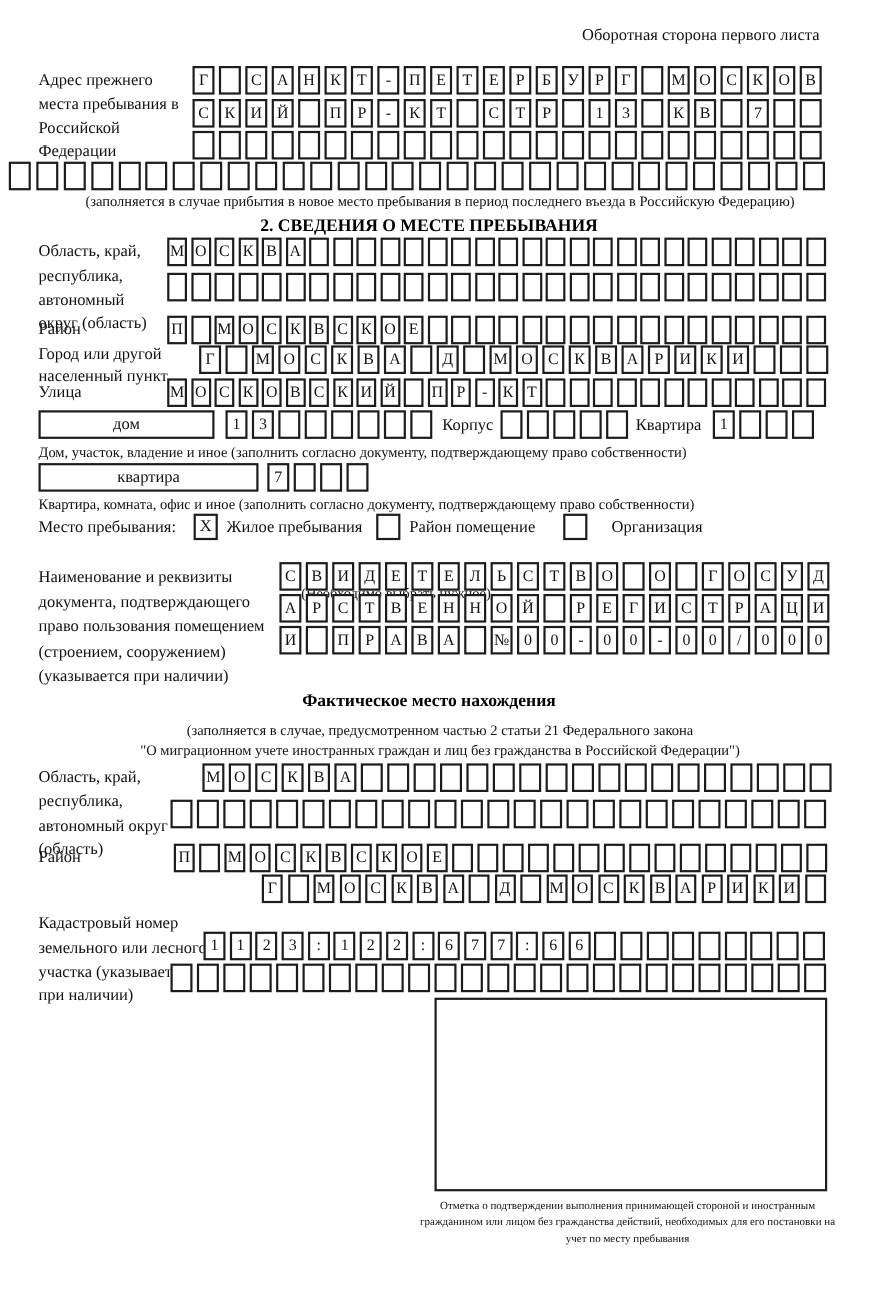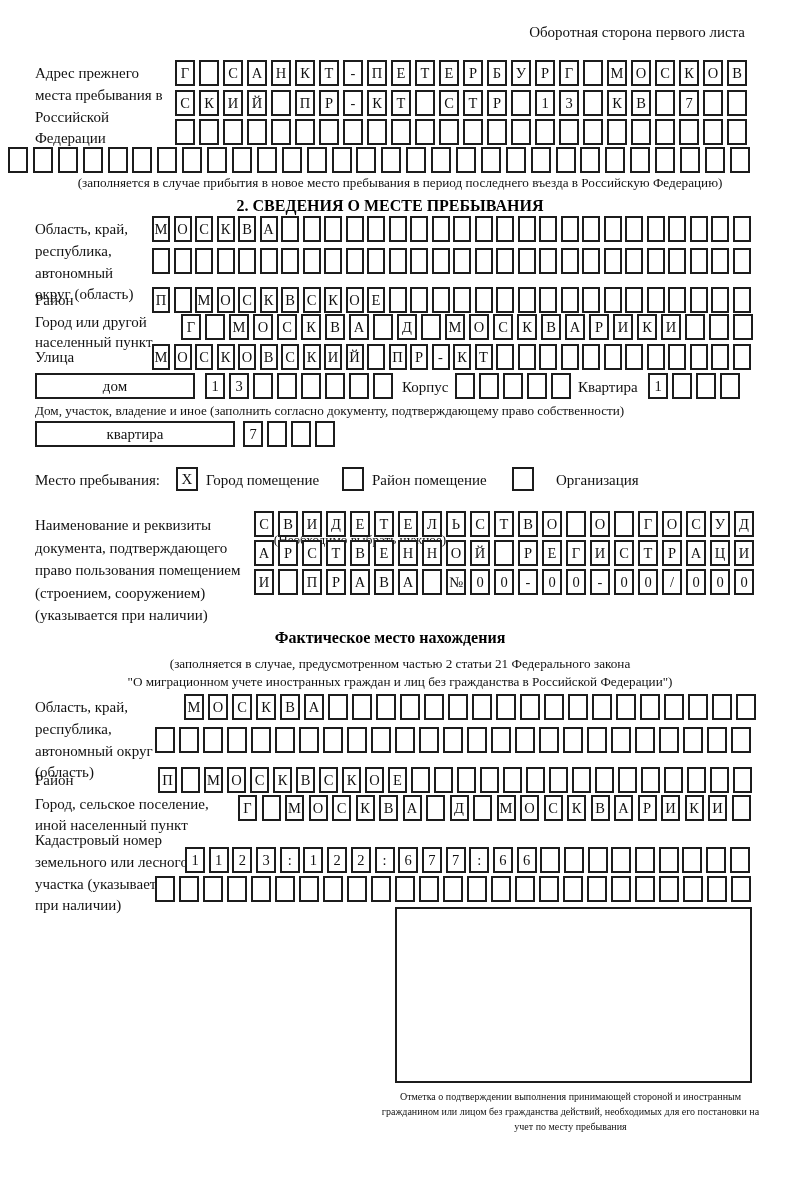--- a/index.html
+++ b/index.html
@@ -54,24 +54,25 @@
   <div class="abs wbox" style="top:373px;left:35px;width:160px;height:26px;">дом</div>
   <div class="abs cellrow" style="top:373px;left:205px;"><span class="cell" style="width: 20px; height: 26px; line-height: 22px; margin-right: 4px;">1</span><span class="cell" style="width: 20px; height: 26px; line-height: 22px; margin-right: 4px;">3</span><span class="cell" style="width: 20px; height: 26px; line-height: 22px; margin-right: 4px;"></span><span class="cell" style="width: 20px; height: 26px; line-height: 22px; margin-right: 4px;"></span><span class="cell" style="width: 20px; height: 26px; line-height: 22px; margin-right: 4px;"></span><span class="cell" style="width: 20px; height: 26px; line-height: 22px; margin-right: 4px;"></span><span class="cell" style="width: 20px; height: 26px; line-height: 22px; margin-right: 4px;"></span><span class="cell" style="width: 20px; height: 26px; line-height: 22px; margin-right: 4px;"></span></div>
   <div class="abs lbl" style="top:377px;left:402px;">Корпус</div>
   <div class="abs cellrow" style="top:373px;left:455px;"><span class="cell" style="width: 20px; height: 26px; line-height: 22px; margin-right: 4px;"></span><span class="cell" style="width: 20px; height: 26px; line-height: 22px; margin-right: 4px;"></span><span class="cell" style="width: 20px; height: 26px; line-height: 22px; margin-right: 4px;"></span><span class="cell" style="width: 20px; height: 26px; line-height: 22px; margin-right: 4px;"></span><span class="cell" style="width: 20px; height: 26px; line-height: 22px; margin-right: 4px;"></span></div>
   <div class="abs lbl" style="top:377px;left:578px;">Квартира</div>
   <div class="abs cellrow" style="top:373px;left:648px;"><span class="cell" style="width: 20px; height: 26px; line-height: 22px; margin-right: 4px;">1</span><span class="cell" style="width: 20px; height: 26px; line-height: 22px; margin-right: 4px;"></span><span class="cell" style="width: 20px; height: 26px; line-height: 22px; margin-right: 4px;"></span><span class="cell" style="width: 20px; height: 26px; line-height: 22px; margin-right: 4px;"></span></div>
   <div class="abs cap" style="top:403px;left:35px;width:740px;">Дом, участок, владение и иное (заполнить согласно документу, подтверждающему право собственности)</div>
 
   <div class="abs wbox" style="top:421px;left:35px;width:200px;height:26px;">квартира</div>
   <div class="abs cellrow" style="top:421px;left:243px;"><span class="cell" style="width: 20px; height: 26px; line-height: 22px; margin-right: 4px;">7</span><span class="cell" style="width: 20px; height: 26px; line-height: 22px; margin-right: 4px;"></span><span class="cell" style="width: 20px; height: 26px; line-height: 22px; margin-right: 4px;"></span><span class="cell" style="width: 20px; height: 26px; line-height: 22px; margin-right: 4px;"></span></div>
+  <div class="abs cap" style="top:451px;left:35px;width:740px;">Квартира, комната, офис и иное (заполнить согласно документу, подтверждающему право собственности)</div>
 
   <div class="abs lbl" style="top:470px;left:35px;">Место пребывания:</div>
   <div class="abs chk" style="top:467px;left:176px;">X</div>
-  <div class="abs lbl" style="top:470px;left:206px;">Город помещение</div>
+  <div class="abs lbl" style="top:470px;left:206px;">Жилое пребывания</div>
   <div class="abs chk" style="top:467px;left:342px;"></div>
   <div class="abs lbl" style="top:470px;left:372px;">Район помещение</div>
   <div class="abs chk" style="top:467px;left:512px;"></div>
   <div class="abs lbl" style="top:470px;left:556px;">Организация</div>
   <div class="abs cap center" style="top:496px;left:180px;width:360px;margin-top:36px;">(Необходимо выбрать нужное)</div>
 
   <div class="abs lbl" style="top:514px;left:35px;width:216px;line-height:1.5;">Наименование и реквизиты документа, подтверждающего право пользования помещением (строением, сооружением) (указывается при наличии)</div>
   <div class="abs cellrow" style="top:511px;left:254px;"><span class="cell" style="width: 20px; height: 26px; line-height: 22px; margin-right: 4px;">С</span><span class="cell" style="width: 20px; height: 26px; line-height: 22px; margin-right: 4px;">В</span><span class="cell" style="width: 20px; height: 26px; line-height: 22px; margin-right: 4px;">И</span><span class="cell" style="width: 20px; height: 26px; line-height: 22px; margin-right: 4px;">Д</span><span class="cell" style="width: 20px; height: 26px; line-height: 22px; margin-right: 4px;">Е</span><span class="cell" style="width: 20px; height: 26px; line-height: 22px; margin-right: 4px;">Т</span><span class="cell" style="width: 20px; height: 26px; line-height: 22px; margin-right: 4px;">Е</span><span class="cell" style="width: 20px; height: 26px; line-height: 22px; margin-right: 4px;">Л</span><span class="cell" style="width: 20px; height: 26px; line-height: 22px; margin-right: 4px;">Ь</span><span class="cell" style="width: 20px; height: 26px; line-height: 22px; margin-right: 4px;">С</span><span class="cell" style="width: 20px; height: 26px; line-height: 22px; margin-right: 4px;">Т</span><span class="cell" style="width: 20px; height: 26px; line-height: 22px; margin-right: 4px;">В</span><span class="cell" style="width: 20px; height: 26px; line-height: 22px; margin-right: 4px;">О</span><span class="cell" style="width: 20px; height: 26px; line-height: 22px; margin-right: 4px;"></span><span class="cell" style="width: 20px; height: 26px; line-height: 22px; margin-right: 4px;">О</span><span class="cell" style="width: 20px; height: 26px; line-height: 22px; margin-right: 4px;"></span><span class="cell" style="width: 20px; height: 26px; line-height: 22px; margin-right: 4px;">Г</span><span class="cell" style="width: 20px; height: 26px; line-height: 22px; margin-right: 4px;">О</span><span class="cell" style="width: 20px; height: 26px; line-height: 22px; margin-right: 4px;">С</span><span class="cell" style="width: 20px; height: 26px; line-height: 22px; margin-right: 4px;">У</span><span class="cell" style="width: 20px; height: 26px; line-height: 22px; margin-right: 4px;">Д</span></div>
   <div class="abs cellrow" style="top:540px;left:254px;"><span class="cell" style="width: 20px; height: 26px; line-height: 22px; margin-right: 4px;">А</span><span class="cell" style="width: 20px; height: 26px; line-height: 22px; margin-right: 4px;">Р</span><span class="cell" style="width: 20px; height: 26px; line-height: 22px; margin-right: 4px;">С</span><span class="cell" style="width: 20px; height: 26px; line-height: 22px; margin-right: 4px;">Т</span><span class="cell" style="width: 20px; height: 26px; line-height: 22px; margin-right: 4px;">В</span><span class="cell" style="width: 20px; height: 26px; line-height: 22px; margin-right: 4px;">Е</span><span class="cell" style="width: 20px; height: 26px; line-height: 22px; margin-right: 4px;">Н</span><span class="cell" style="width: 20px; height: 26px; line-height: 22px; margin-right: 4px;">Н</span><span class="cell" style="width: 20px; height: 26px; line-height: 22px; margin-right: 4px;">О</span><span class="cell" style="width: 20px; height: 26px; line-height: 22px; margin-right: 4px;">Й</span><span class="cell" style="width: 20px; height: 26px; line-height: 22px; margin-right: 4px;"></span><span class="cell" style="width: 20px; height: 26px; line-height: 22px; margin-right: 4px;">Р</span><span class="cell" style="width: 20px; height: 26px; line-height: 22px; margin-right: 4px;">Е</span><span class="cell" style="width: 20px; height: 26px; line-height: 22px; margin-right: 4px;">Г</span><span class="cell" style="width: 20px; height: 26px; line-height: 22px; margin-right: 4px;">И</span><span class="cell" style="width: 20px; height: 26px; line-height: 22px; margin-right: 4px;">С</span><span class="cell" style="width: 20px; height: 26px; line-height: 22px; margin-right: 4px;">Т</span><span class="cell" style="width: 20px; height: 26px; line-height: 22px; margin-right: 4px;">Р</span><span class="cell" style="width: 20px; height: 26px; line-height: 22px; margin-right: 4px;">А</span><span class="cell" style="width: 20px; height: 26px; line-height: 22px; margin-right: 4px;">Ц</span><span class="cell" style="width: 20px; height: 26px; line-height: 22px; margin-right: 4px;">И</span></div>
   <div class="abs cellrow" style="top:569px;left:254px;"><span class="cell" style="width: 20px; height: 26px; line-height: 22px; margin-right: 4px;">И</span><span class="cell" style="width: 20px; height: 26px; line-height: 22px; margin-right: 4px;"></span><span class="cell" style="width: 20px; height: 26px; line-height: 22px; margin-right: 4px;">П</span><span class="cell" style="width: 20px; height: 26px; line-height: 22px; margin-right: 4px;">Р</span><span class="cell" style="width: 20px; height: 26px; line-height: 22px; margin-right: 4px;">А</span><span class="cell" style="width: 20px; height: 26px; line-height: 22px; margin-right: 4px;">В</span><span class="cell" style="width: 20px; height: 26px; line-height: 22px; margin-right: 4px;">А</span><span class="cell" style="width: 20px; height: 26px; line-height: 22px; margin-right: 4px;"></span><span class="cell" style="width: 20px; height: 26px; line-height: 22px; margin-right: 4px;">№</span><span class="cell" style="width: 20px; height: 26px; line-height: 22px; margin-right: 4px;">0</span><span class="cell" style="width: 20px; height: 26px; line-height: 22px; margin-right: 4px;">0</span><span class="cell" style="width: 20px; height: 26px; line-height: 22px; margin-right: 4px;">-</span><span class="cell" style="width: 20px; height: 26px; line-height: 22px; margin-right: 4px;">0</span><span class="cell" style="width: 20px; height: 26px; line-height: 22px; margin-right: 4px;">0</span><span class="cell" style="width: 20px; height: 26px; line-height: 22px; margin-right: 4px;">-</span><span class="cell" style="width: 20px; height: 26px; line-height: 22px; margin-right: 4px;">0</span><span class="cell" style="width: 20px; height: 26px; line-height: 22px; margin-right: 4px;">0</span><span class="cell" style="width: 20px; height: 26px; line-height: 22px; margin-right: 4px;">/</span><span class="cell" style="width: 20px; height: 26px; line-height: 22px; margin-right: 4px;">0</span><span class="cell" style="width: 20px; height: 26px; line-height: 22px; margin-right: 4px;">0</span><span class="cell" style="width: 20px; height: 26px; line-height: 22px; margin-right: 4px;">0</span></div>
@@ -80,21 +81,20 @@
   <div class="abs cap center" style="top:656px;left:0;width:800px;">(заполняется в случае, предусмотренном частью 2 статьи 21 Федерального закона</div>
   <div class="abs cap center" style="top:674px;left:0;width:800px;">"О миграционном учете иностранных граждан и лиц без гражданства в Российской Федерации")</div>
 
   <div class="abs lbl" style="top:697px;left:35px;width:140px;">Область, край, республика, автономный округ (область)</div>
   <div class="abs cellrow" style="top:694px;left:184px;"><span class="cell" style="width: 20px; height: 26px; line-height: 22px; margin-right: 4px;">М</span><span class="cell" style="width: 20px; height: 26px; line-height: 22px; margin-right: 4px;">О</span><span class="cell" style="width: 20px; height: 26px; line-height: 22px; margin-right: 4px;">С</span><span class="cell" style="width: 20px; height: 26px; line-height: 22px; margin-right: 4px;">К</span><span class="cell" style="width: 20px; height: 26px; line-height: 22px; margin-right: 4px;">В</span><span class="cell" style="width: 20px; height: 26px; line-height: 22px; margin-right: 4px;">А</span><span class="cell" style="width: 20px; height: 26px; line-height: 22px; margin-right: 4px;"></span><span class="cell" style="width: 20px; height: 26px; line-height: 22px; margin-right: 4px;"></span><span class="cell" style="width: 20px; height: 26px; line-height: 22px; margin-right: 4px;"></span><span class="cell" style="width: 20px; height: 26px; line-height: 22px; margin-right: 4px;"></span><span class="cell" style="width: 20px; height: 26px; line-height: 22px; margin-right: 4px;"></span><span class="cell" style="width: 20px; height: 26px; line-height: 22px; margin-right: 4px;"></span><span class="cell" style="width: 20px; height: 26px; line-height: 22px; margin-right: 4px;"></span><span class="cell" style="width: 20px; height: 26px; line-height: 22px; margin-right: 4px;"></span><span class="cell" style="width: 20px; height: 26px; line-height: 22px; margin-right: 4px;"></span><span class="cell" style="width: 20px; height: 26px; line-height: 22px; margin-right: 4px;"></span><span class="cell" style="width: 20px; height: 26px; line-height: 22px; margin-right: 4px;"></span><span class="cell" style="width: 20px; height: 26px; line-height: 22px; margin-right: 4px;"></span><span class="cell" style="width: 20px; height: 26px; line-height: 22px; margin-right: 4px;"></span><span class="cell" style="width: 20px; height: 26px; line-height: 22px; margin-right: 4px;"></span><span class="cell" style="width: 20px; height: 26px; line-height: 22px; margin-right: 4px;"></span><span class="cell" style="width: 20px; height: 26px; line-height: 22px; margin-right: 4px;"></span><span class="cell" style="width: 20px; height: 26px; line-height: 22px; margin-right: 4px;"></span><span class="cell" style="width: 20px; height: 26px; line-height: 22px; margin-right: 4px;"></span></div>
   <div class="abs cellrow" style="top:727px;left:155px;"><span class="cell" style="width: 20px; height: 26px; line-height: 22px; margin-right: 4px;"></span><span class="cell" style="width: 20px; height: 26px; line-height: 22px; margin-right: 4px;"></span><span class="cell" style="width: 20px; height: 26px; line-height: 22px; margin-right: 4px;"></span><span class="cell" style="width: 20px; height: 26px; line-height: 22px; margin-right: 4px;"></span><span class="cell" style="width: 20px; height: 26px; line-height: 22px; margin-right: 4px;"></span><span class="cell" style="width: 20px; height: 26px; line-height: 22px; margin-right: 4px;"></span><span class="cell" style="width: 20px; height: 26px; line-height: 22px; margin-right: 4px;"></span><span class="cell" style="width: 20px; height: 26px; line-height: 22px; margin-right: 4px;"></span><span class="cell" style="width: 20px; height: 26px; line-height: 22px; margin-right: 4px;"></span><span class="cell" style="width: 20px; height: 26px; line-height: 22px; margin-right: 4px;"></span><span class="cell" style="width: 20px; height: 26px; line-height: 22px; margin-right: 4px;"></span><span class="cell" style="width: 20px; height: 26px; line-height: 22px; margin-right: 4px;"></span><span class="cell" style="width: 20px; height: 26px; line-height: 22px; margin-right: 4px;"></span><span class="cell" style="width: 20px; height: 26px; line-height: 22px; margin-right: 4px;"></span><span class="cell" style="width: 20px; height: 26px; line-height: 22px; margin-right: 4px;"></span><span class="cell" style="width: 20px; height: 26px; line-height: 22px; margin-right: 4px;"></span><span class="cell" style="width: 20px; height: 26px; line-height: 22px; margin-right: 4px;"></span><span class="cell" style="width: 20px; height: 26px; line-height: 22px; margin-right: 4px;"></span><span class="cell" style="width: 20px; height: 26px; line-height: 22px; margin-right: 4px;"></span><span class="cell" style="width: 20px; height: 26px; line-height: 22px; margin-right: 4px;"></span><span class="cell" style="width: 20px; height: 26px; line-height: 22px; margin-right: 4px;"></span><span class="cell" style="width: 20px; height: 26px; line-height: 22px; margin-right: 4px;"></span><span class="cell" style="width: 20px; height: 26px; line-height: 22px; margin-right: 4px;"></span><span class="cell" style="width: 20px; height: 26px; line-height: 22px; margin-right: 4px;"></span><span class="cell" style="width: 20px; height: 26px; line-height: 22px; margin-right: 4px;"></span></div>
 
   <div class="abs lbl" style="top:770px;left:35px;">Район</div>
   <div class="abs cellrow" style="top:767px;left:158px;"><span class="cell" style="width: 19px; height: 26px; line-height: 22px; margin-right: 4px;">П</span><span class="cell" style="width: 19px; height: 26px; line-height: 22px; margin-right: 4px;"></span><span class="cell" style="width: 19px; height: 26px; line-height: 22px; margin-right: 4px;">М</span><span class="cell" style="width: 19px; height: 26px; line-height: 22px; margin-right: 4px;">О</span><span class="cell" style="width: 19px; height: 26px; line-height: 22px; margin-right: 4px;">С</span><span class="cell" style="width: 19px; height: 26px; line-height: 22px; margin-right: 4px;">К</span><span class="cell" style="width: 19px; height: 26px; line-height: 22px; margin-right: 4px;">В</span><span class="cell" style="width: 19px; height: 26px; line-height: 22px; margin-right: 4px;">С</span><span class="cell" style="width: 19px; height: 26px; line-height: 22px; margin-right: 4px;">К</span><span class="cell" style="width: 19px; height: 26px; line-height: 22px; margin-right: 4px;">О</span><span class="cell" style="width: 19px; height: 26px; line-height: 22px; margin-right: 4px;">Е</span><span class="cell" style="width: 19px; height: 26px; line-height: 22px; margin-right: 4px;"></span><span class="cell" style="width: 19px; height: 26px; line-height: 22px; margin-right: 4px;"></span><span class="cell" style="width: 19px; height: 26px; line-height: 22px; margin-right: 4px;"></span><span class="cell" style="width: 19px; height: 26px; line-height: 22px; margin-right: 4px;"></span><span class="cell" style="width: 19px; height: 26px; line-height: 22px; margin-right: 4px;"></span><span class="cell" style="width: 19px; height: 26px; line-height: 22px; margin-right: 4px;"></span><span class="cell" style="width: 19px; height: 26px; line-height: 22px; margin-right: 4px;"></span><span class="cell" style="width: 19px; height: 26px; line-height: 22px; margin-right: 4px;"></span><span class="cell" style="width: 19px; height: 26px; line-height: 22px; margin-right: 4px;"></span><span class="cell" style="width: 19px; height: 26px; line-height: 22px; margin-right: 4px;"></span><span class="cell" style="width: 19px; height: 26px; line-height: 22px; margin-right: 4px;"></span><span class="cell" style="width: 19px; height: 26px; line-height: 22px; margin-right: 4px;"></span><span class="cell" style="width: 19px; height: 26px; line-height: 22px; margin-right: 4px;"></span><span class="cell" style="width: 19px; height: 26px; line-height: 22px; margin-right: 4px;"></span><span class="cell" style="width: 19px; height: 26px; line-height: 22px; margin-right: 4px;"></span></div>
 
-  <div class="abs lbl" style="top:794px;left:35px;width:200px;line-height:1.4;">Город, сельское поселение, иной населенный пункт</div>
   <div class="abs cellrow" style="top:795px;left:238px;"><span class="cell" style="width: 19px; height: 26px; line-height: 22px; margin-right: 4.5px;">Г</span><span class="cell" style="width: 19px; height: 26px; line-height: 22px; margin-right: 4.5px;"></span><span class="cell" style="width: 19px; height: 26px; line-height: 22px; margin-right: 4.5px;">М</span><span class="cell" style="width: 19px; height: 26px; line-height: 22px; margin-right: 4.5px;">О</span><span class="cell" style="width: 19px; height: 26px; line-height: 22px; margin-right: 4.5px;">С</span><span class="cell" style="width: 19px; height: 26px; line-height: 22px; margin-right: 4.5px;">К</span><span class="cell" style="width: 19px; height: 26px; line-height: 22px; margin-right: 4.5px;">В</span><span class="cell" style="width: 19px; height: 26px; line-height: 22px; margin-right: 4.5px;">А</span><span class="cell" style="width: 19px; height: 26px; line-height: 22px; margin-right: 4.5px;"></span><span class="cell" style="width: 19px; height: 26px; line-height: 22px; margin-right: 4.5px;">Д</span><span class="cell" style="width: 19px; height: 26px; line-height: 22px; margin-right: 4.5px;"></span><span class="cell" style="width: 19px; height: 26px; line-height: 22px; margin-right: 4.5px;">М</span><span class="cell" style="width: 19px; height: 26px; line-height: 22px; margin-right: 4.5px;">О</span><span class="cell" style="width: 19px; height: 26px; line-height: 22px; margin-right: 4.5px;">С</span><span class="cell" style="width: 19px; height: 26px; line-height: 22px; margin-right: 4.5px;">К</span><span class="cell" style="width: 19px; height: 26px; line-height: 22px; margin-right: 4.5px;">В</span><span class="cell" style="width: 19px; height: 26px; line-height: 22px; margin-right: 4.5px;">А</span><span class="cell" style="width: 19px; height: 26px; line-height: 22px; margin-right: 4.5px;">Р</span><span class="cell" style="width: 19px; height: 26px; line-height: 22px; margin-right: 4.5px;">И</span><span class="cell" style="width: 19px; height: 26px; line-height: 22px; margin-right: 4.5px;">К</span><span class="cell" style="width: 19px; height: 26px; line-height: 22px; margin-right: 4.5px;">И</span><span class="cell" style="width: 19px; height: 26px; line-height: 22px; margin-right: 4.5px;"></span></div>
 
   <div class="abs lbl" style="top:830px;left:35px;width:162px;line-height:1.45;">Кадастровый номер земельного или лесного участка (указывается при наличии)</div>
   <div class="abs cellrow" style="top:847px;left:185px;"><span class="cell" style="width: 20px; height: 26px; line-height: 22px; margin-right: 3.7px;">1</span><span class="cell" style="width: 20px; height: 26px; line-height: 22px; margin-right: 3.7px;">1</span><span class="cell" style="width: 20px; height: 26px; line-height: 22px; margin-right: 3.7px;">2</span><span class="cell" style="width: 20px; height: 26px; line-height: 22px; margin-right: 3.7px;">3</span><span class="cell" style="width: 20px; height: 26px; line-height: 22px; margin-right: 3.7px;">:</span><span class="cell" style="width: 20px; height: 26px; line-height: 22px; margin-right: 3.7px;">1</span><span class="cell" style="width: 20px; height: 26px; line-height: 22px; margin-right: 3.7px;">2</span><span class="cell" style="width: 20px; height: 26px; line-height: 22px; margin-right: 3.7px;">2</span><span class="cell" style="width: 20px; height: 26px; line-height: 22px; margin-right: 3.7px;">:</span><span class="cell" style="width: 20px; height: 26px; line-height: 22px; margin-right: 3.7px;">6</span><span class="cell" style="width: 20px; height: 26px; line-height: 22px; margin-right: 3.7px;">7</span><span class="cell" style="width: 20px; height: 26px; line-height: 22px; margin-right: 3.7px;">7</span><span class="cell" style="width: 20px; height: 26px; line-height: 22px; margin-right: 3.7px;">:</span><span class="cell" style="width: 20px; height: 26px; line-height: 22px; margin-right: 3.7px;">6</span><span class="cell" style="width: 20px; height: 26px; line-height: 22px; margin-right: 3.7px;">6</span><span class="cell" style="width: 20px; height: 26px; line-height: 22px; margin-right: 3.7px;"></span><span class="cell" style="width: 20px; height: 26px; line-height: 22px; margin-right: 3.7px;"></span><span class="cell" style="width: 20px; height: 26px; line-height: 22px; margin-right: 3.7px;"></span><span class="cell" style="width: 20px; height: 26px; line-height: 22px; margin-right: 3.7px;"></span><span class="cell" style="width: 20px; height: 26px; line-height: 22px; margin-right: 3.7px;"></span><span class="cell" style="width: 20px; height: 26px; line-height: 22px; margin-right: 3.7px;"></span><span class="cell" style="width: 20px; height: 26px; line-height: 22px; margin-right: 3.7px;"></span><span class="cell" style="width: 20px; height: 26px; line-height: 22px; margin-right: 3.7px;"></span><span class="cell" style="width: 20px; height: 26px; line-height: 22px; margin-right: 3.7px;"></span></div>
   <div class="abs cellrow" style="top:876px;left:155px;"><span class="cell" style="width: 20px; height: 26px; line-height: 22px; margin-right: 4px;"></span><span class="cell" style="width: 20px; height: 26px; line-height: 22px; margin-right: 4px;"></span><span class="cell" style="width: 20px; height: 26px; line-height: 22px; margin-right: 4px;"></span><span class="cell" style="width: 20px; height: 26px; line-height: 22px; margin-right: 4px;"></span><span class="cell" style="width: 20px; height: 26px; line-height: 22px; margin-right: 4px;"></span><span class="cell" style="width: 20px; height: 26px; line-height: 22px; margin-right: 4px;"></span><span class="cell" style="width: 20px; height: 26px; line-height: 22px; margin-right: 4px;"></span><span class="cell" style="width: 20px; height: 26px; line-height: 22px; margin-right: 4px;"></span><span class="cell" style="width: 20px; height: 26px; line-height: 22px; margin-right: 4px;"></span><span class="cell" style="width: 20px; height: 26px; line-height: 22px; margin-right: 4px;"></span><span class="cell" style="width: 20px; height: 26px; line-height: 22px; margin-right: 4px;"></span><span class="cell" style="width: 20px; height: 26px; line-height: 22px; margin-right: 4px;"></span><span class="cell" style="width: 20px; height: 26px; line-height: 22px; margin-right: 4px;"></span><span class="cell" style="width: 20px; height: 26px; line-height: 22px; margin-right: 4px;"></span><span class="cell" style="width: 20px; height: 26px; line-height: 22px; margin-right: 4px;"></span><span class="cell" style="width: 20px; height: 26px; line-height: 22px; margin-right: 4px;"></span><span class="cell" style="width: 20px; height: 26px; line-height: 22px; margin-right: 4px;"></span><span class="cell" style="width: 20px; height: 26px; line-height: 22px; margin-right: 4px;"></span><span class="cell" style="width: 20px; height: 26px; line-height: 22px; margin-right: 4px;"></span><span class="cell" style="width: 20px; height: 26px; line-height: 22px; margin-right: 4px;"></span><span class="cell" style="width: 20px; height: 26px; line-height: 22px; margin-right: 4px;"></span><span class="cell" style="width: 20px; height: 26px; line-height: 22px; margin-right: 4px;"></span><span class="cell" style="width: 20px; height: 26px; line-height: 22px; margin-right: 4px;"></span><span class="cell" style="width: 20px; height: 26px; line-height: 22px; margin-right: 4px;"></span><span class="cell" style="width: 20px; height: 26px; line-height: 22px; margin-right: 4px;"></span></div>
 
   <div class="abs stamp" style="top:907px;left:395px;width:357px;height:176px;"></div>
   <div class="abs cap center" style="top:1089px;left:378px;width:385px;font-size:10px;line-height:1.5;">Отметка о подтверждении выполнения принимающей стороной и иностранным гражданином или лицом без гражданства действий, необходимых для его постановки на учет по месту пребывания</div>
 
 </div>

